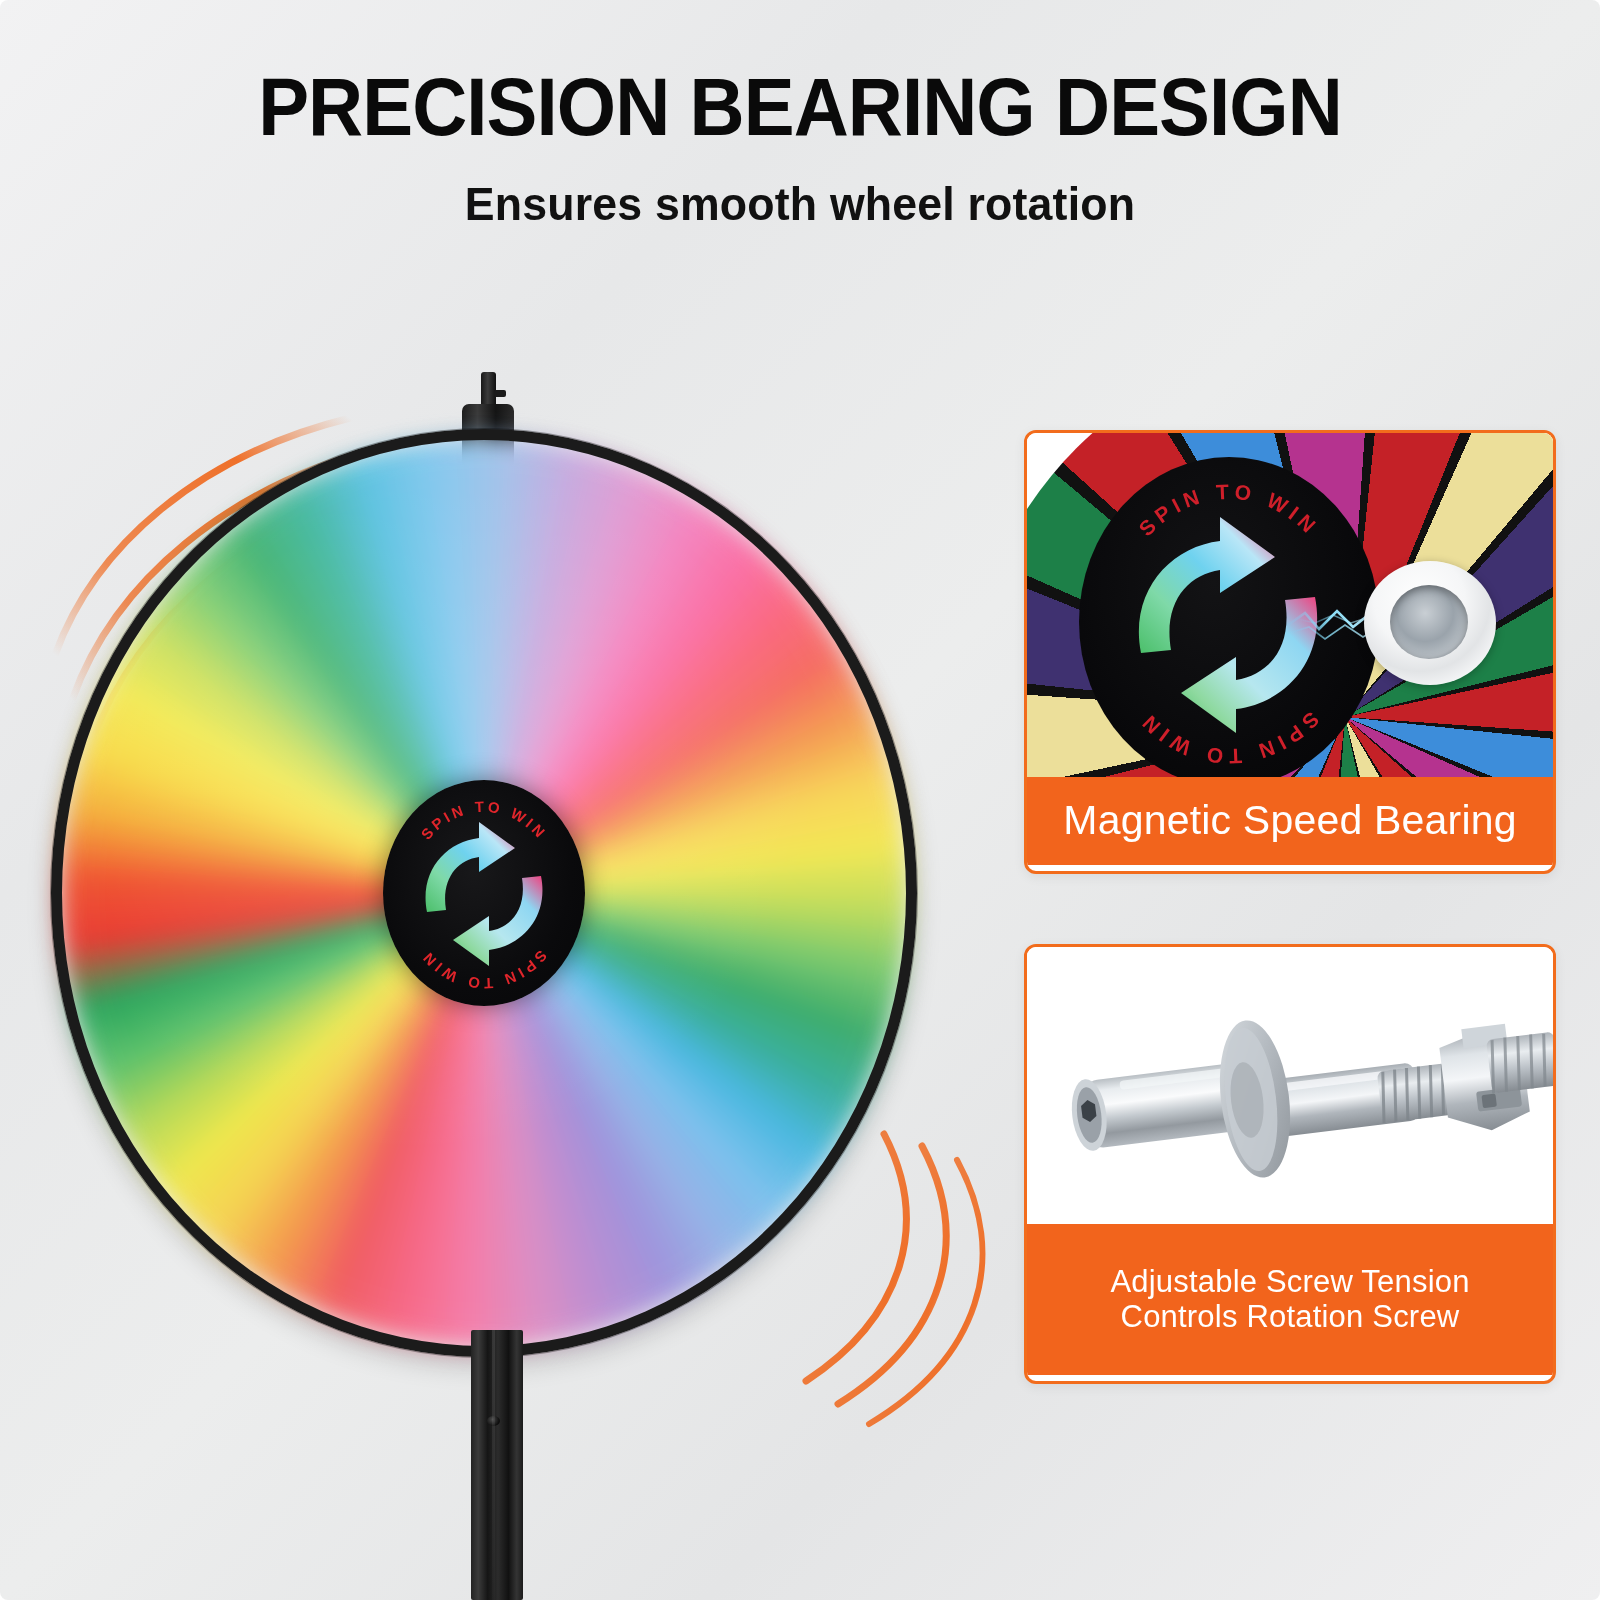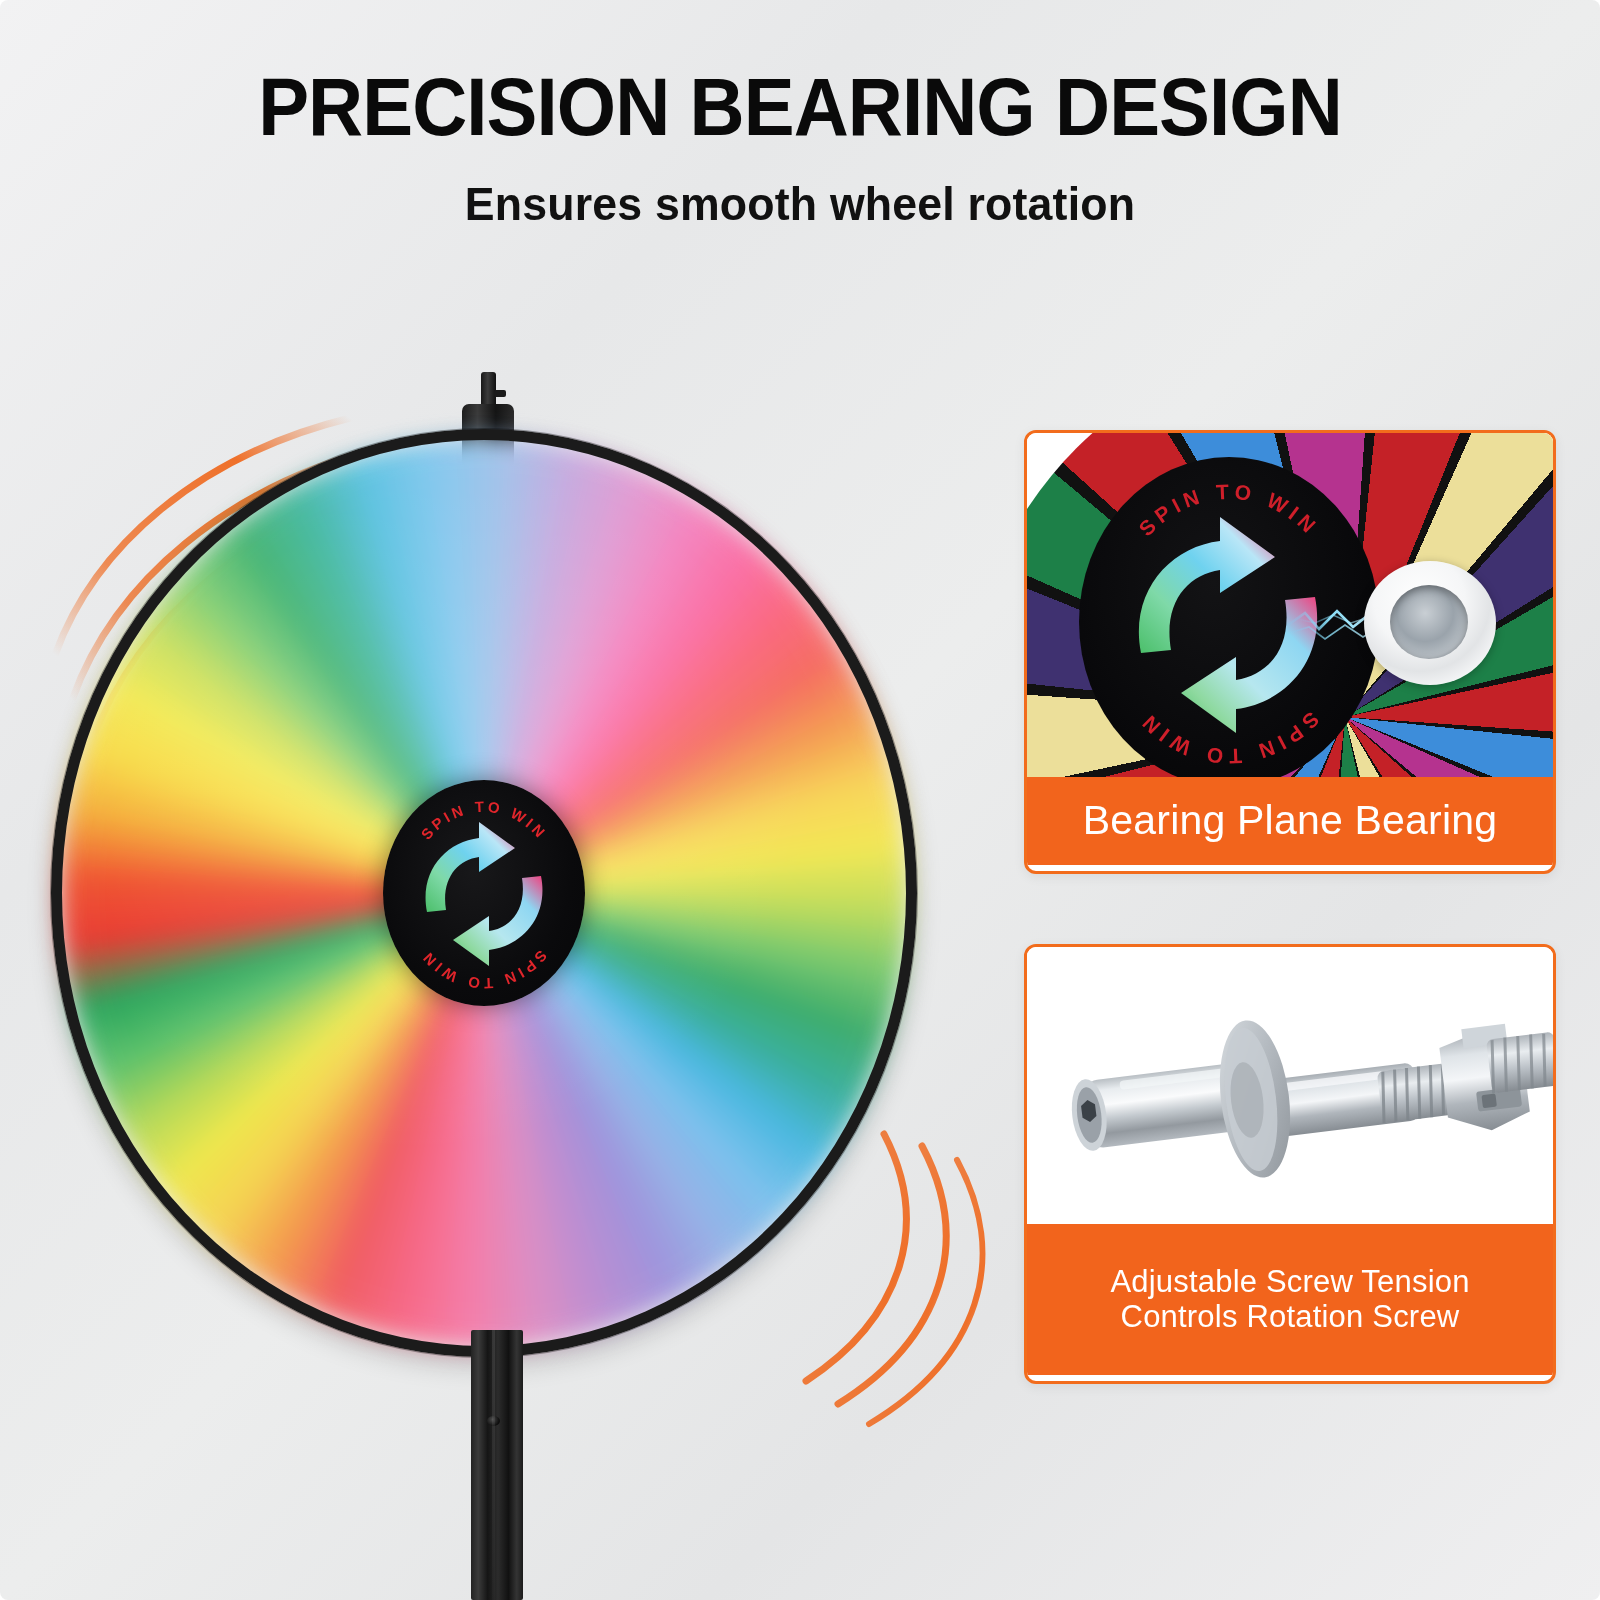--- a/index.html
+++ b/index.html
@@ -319,21 +319,21 @@
         </defs>
         <g stroke="url(#sparkG)" fill="none" stroke-width="2.6" stroke-linecap="round">
           <path d="M6 44 L 26 30 L 40 46 L 58 28 L 74 44 L 92 30 L 110 44 L 132 36"></path>
           <path d="M10 50 L 30 44 L 46 56 L 66 42 L 84 54 L 104 42 L 124 50" stroke-width="1.7" opacity=".8"></path>
           <path d="M18 36 L 36 40 L 54 32 L 72 40 L 90 34 L 112 40" stroke-width="1.4" opacity=".6"></path>
         </g>
       </svg>
       <div class="bearing"></div>
     </div>
     <div class="panel-caption">
-      <span>Bearing Plane Bearing</span>
+      <span>Magnetic Speed Bearing</span>
     </div>
   </div>
 
   <div class="panel" id="panel-bottom">
     <div class="panel-media">
       <svg class="bolt" viewBox="0 0 526 277">
         <defs>
           <linearGradient id="steelV" x1="0" y1="0" x2="0" y2="1">
             <stop offset="0%" stop-color="#b9bfc4"></stop>
             <stop offset="16%" stop-color="#e8ecef"></stop>

